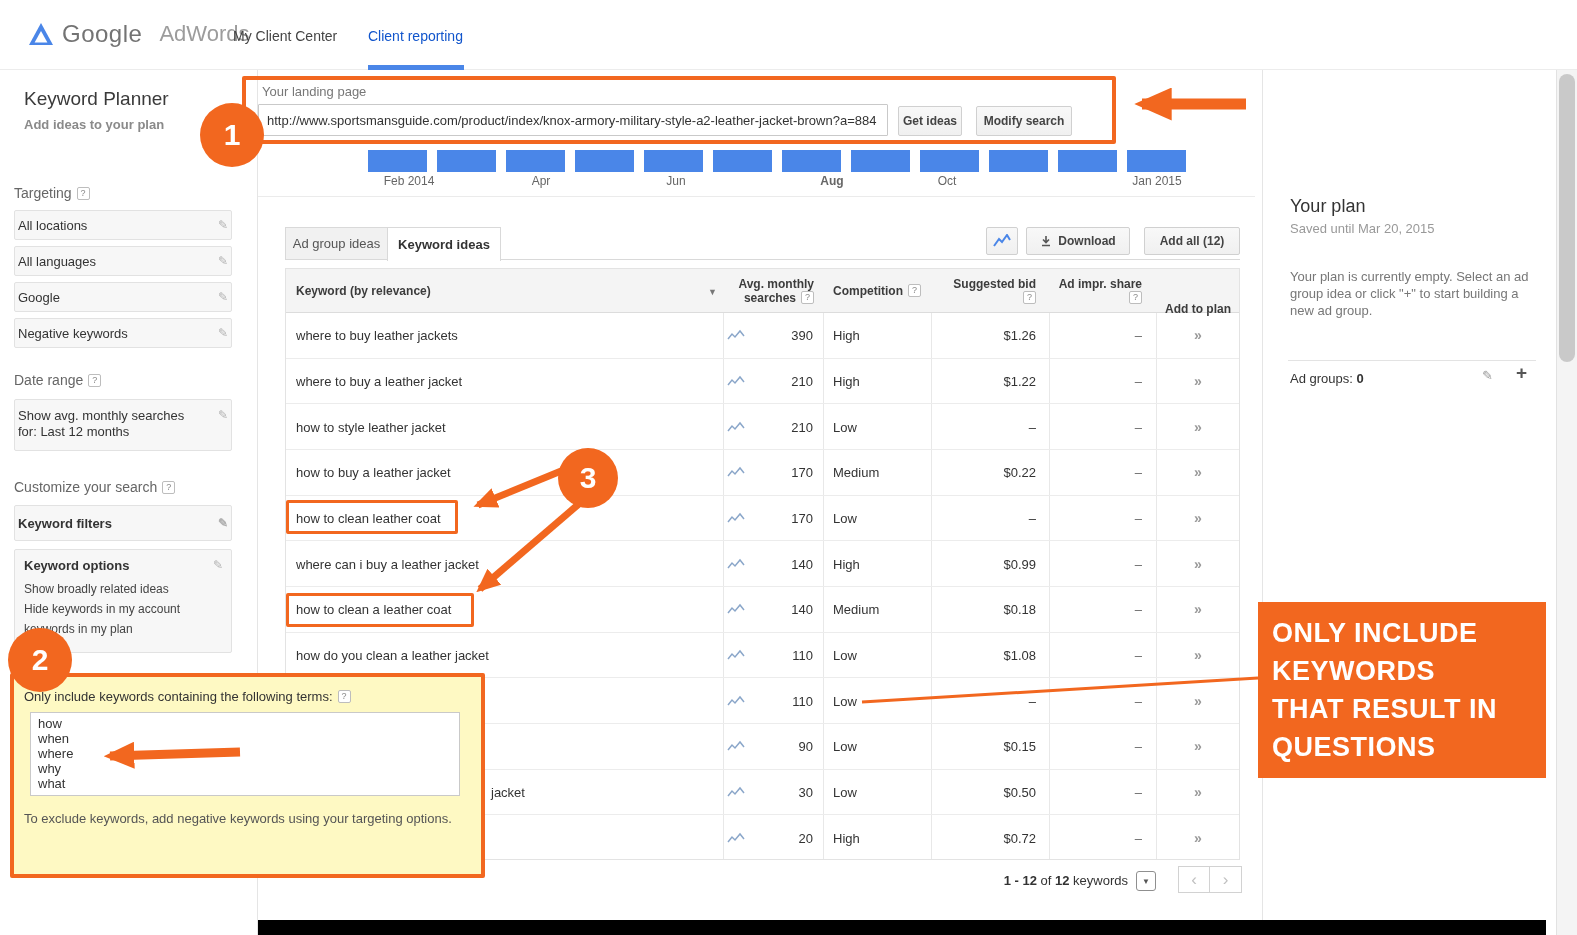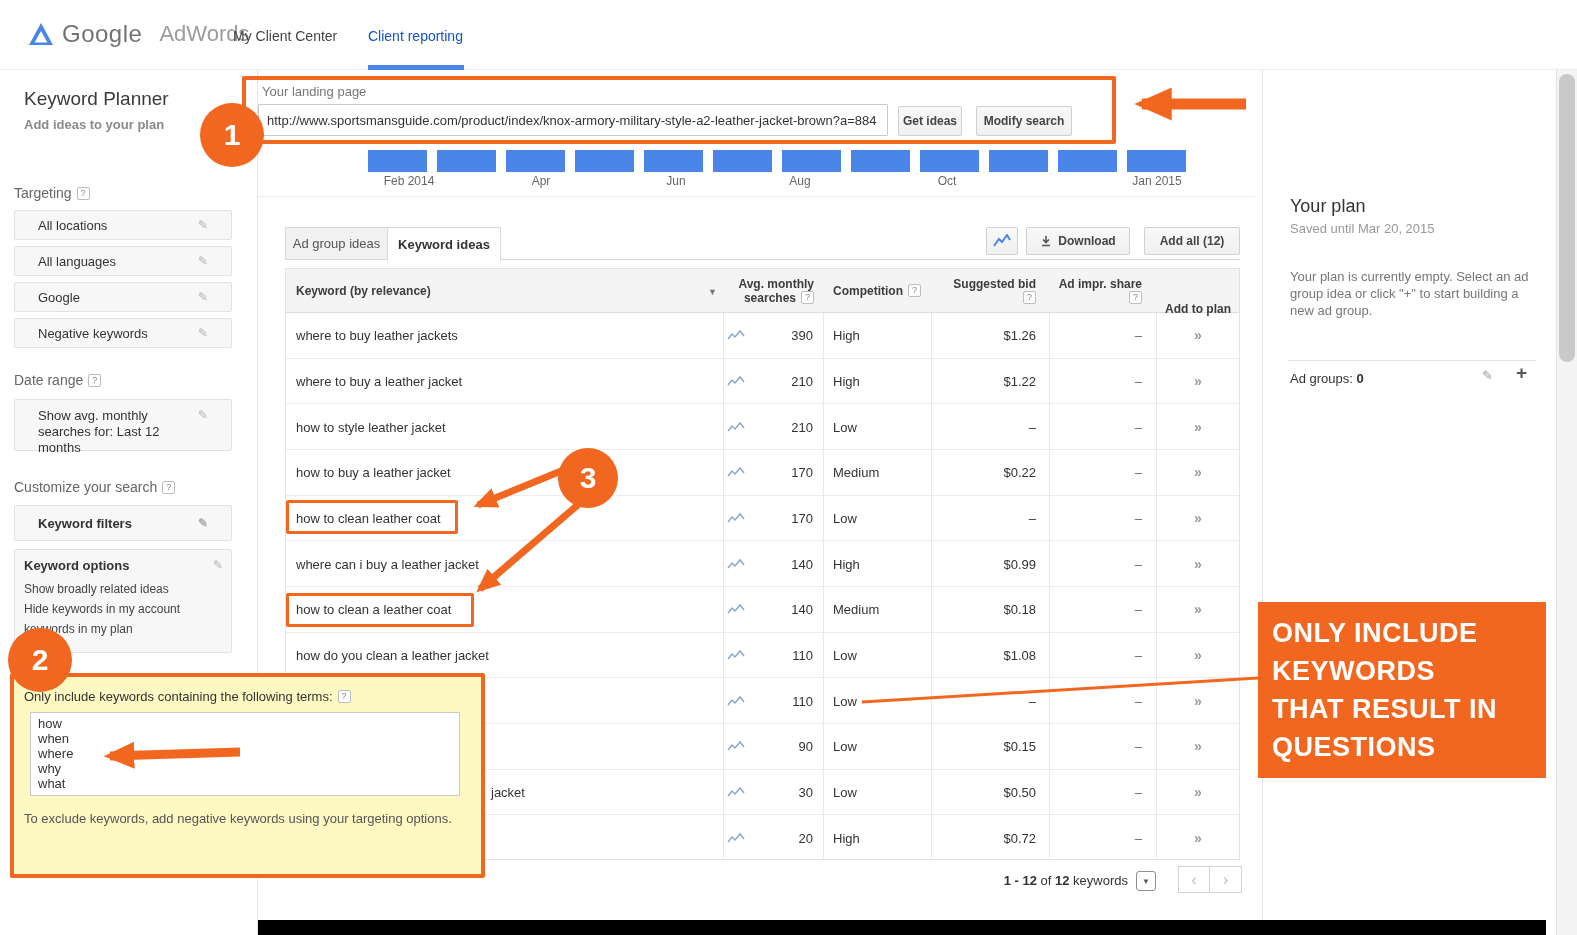--- a/index.html
+++ b/index.html
@@ -19,21 +19,21 @@
   .vdiv { position:absolute; top:70px; bottom:0; width:1px; background:#e5e5e5; }
   .hline { position:absolute; height:1px; background:#ebebeb; }
   .blackbar { position:absolute; left:258px; top:920px; width:1288px; height:15px; background:#000; z-index:40; }
   .scroll-track { position:absolute; left:1556px; top:70px; width:21px; height:865px; background:#f4f4f4; border-left:1px solid #e2e2e2; }
   .scroll-thumb { position:absolute; left:2px; top:4px; width:16px; height:288px; background:#c9c9c9; border-radius:8px; }
 
   
   .sb-title { position:absolute; left:24px; top:88px; font-size:19px; color:#3a3a3a; }
   .sb-sub { position:absolute; left:24px; top:117px; font-size:13px; font-weight:bold; color:#8a8a8a; }
   .sb-h { position:absolute; left:14px; font-size:14px; color:#666; }
-  .sb-box { position:absolute; left:14px; width:218px; background:#f7f7f7; border:1px solid #e2e2e2; border-radius:2px; display:flex; align-items:center; padding:0 23px; font-size:13px; color:#333; cursor:pointer; }
+  .sb-box { position:absolute; left:14px; width:218px; background:#f7f7f7; border:1px solid #e2e2e2; border-radius:2px; display:flex; align-items:center; padding:0 3px; font-size:13px; color:#333; cursor:pointer; }
   .sb-box .edit { margin-left:auto; color:#b0b0b0; font-size:12px; }
   .kw-options { position:absolute; left:14px; top:549px; width:218px; height:104px; background:#f7f7f7; border:1px solid #e2e2e2; border-radius:2px; padding:8px 9px; }
   .kw-options .t { font-weight:bold; margin-bottom:9px; }
   .kw-options .l { font-size:12px; color:#444; margin-bottom:6px; white-space:nowrap; overflow:hidden; }
   .kw-options .edit { position:absolute; right:8px; top:8px; color:#b0b0b0; font-size:12px; }
   .help { display:inline-block; border:1px solid #bdbdbd; border-radius:2px; font-size:9px; line-height:11px; padding:0 3px; color:#888; background:#fff; font-weight:normal; vertical-align:2px; margin-left:5px; cursor:pointer; }
 
   
   .landing-label { position:absolute; left:262px; top:84px; font-size:13px; color:#777; }
   .landing-input { position:absolute; left:258px; top:104px; width:630px; height:32px; border:1px solid #c9c9c9; border-radius:1px; font-family:"Liberation Sans",sans-serif; font-size:13px; color:#333; padding:0 8px; }
@@ -180,21 +180,21 @@
       <div></div>
       <div></div>
       <div></div>
       <div></div>
       <div></div>
       <div></div>
   </div>
   <span class="month" style="left:409px;">Feb 2014</span>
   <span class="month" style="left:541px;">Apr</span>
   <span class="month" style="left:676px;">Jun</span>
-  <span class="month" style="left:800px;">Aug</span>
+  <span class="month" style="left:832px;font-weight:bold;">Aug</span>
   <span class="month" style="left:947px;">Oct</span>
   <span class="month" style="left:1157px;">Jan 2015</span>
   <div class="hline" style="left:258px;top:196px;width:997px;"></div>
 
   <div class="tab-base"></div>
   <div class="tab tab-inactive">Ad group ideas</div>
   <div class="tab tab-active">Keyword ideas</div>
   <div class="btn tb-chart">
       <svg width="18" height="14" viewBox="0 0 18 14">
         <polyline points="1,12 6,5 9,8 14,1 17,6" fill="none" stroke="#4a86e8" stroke-width="2"></polyline>

